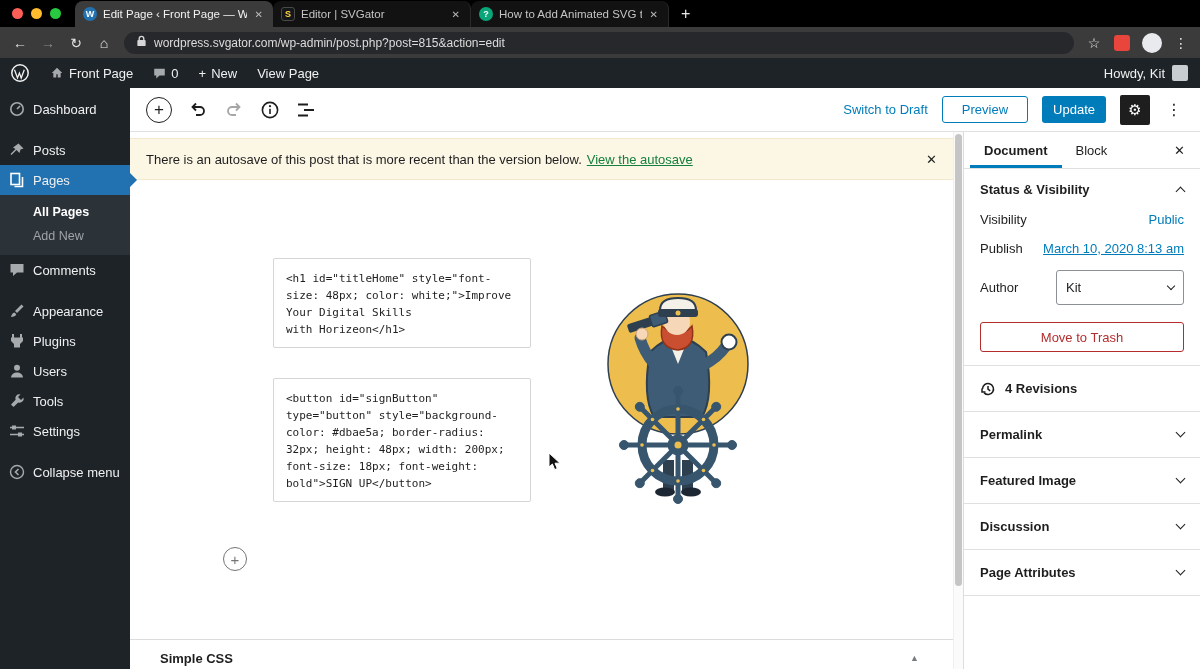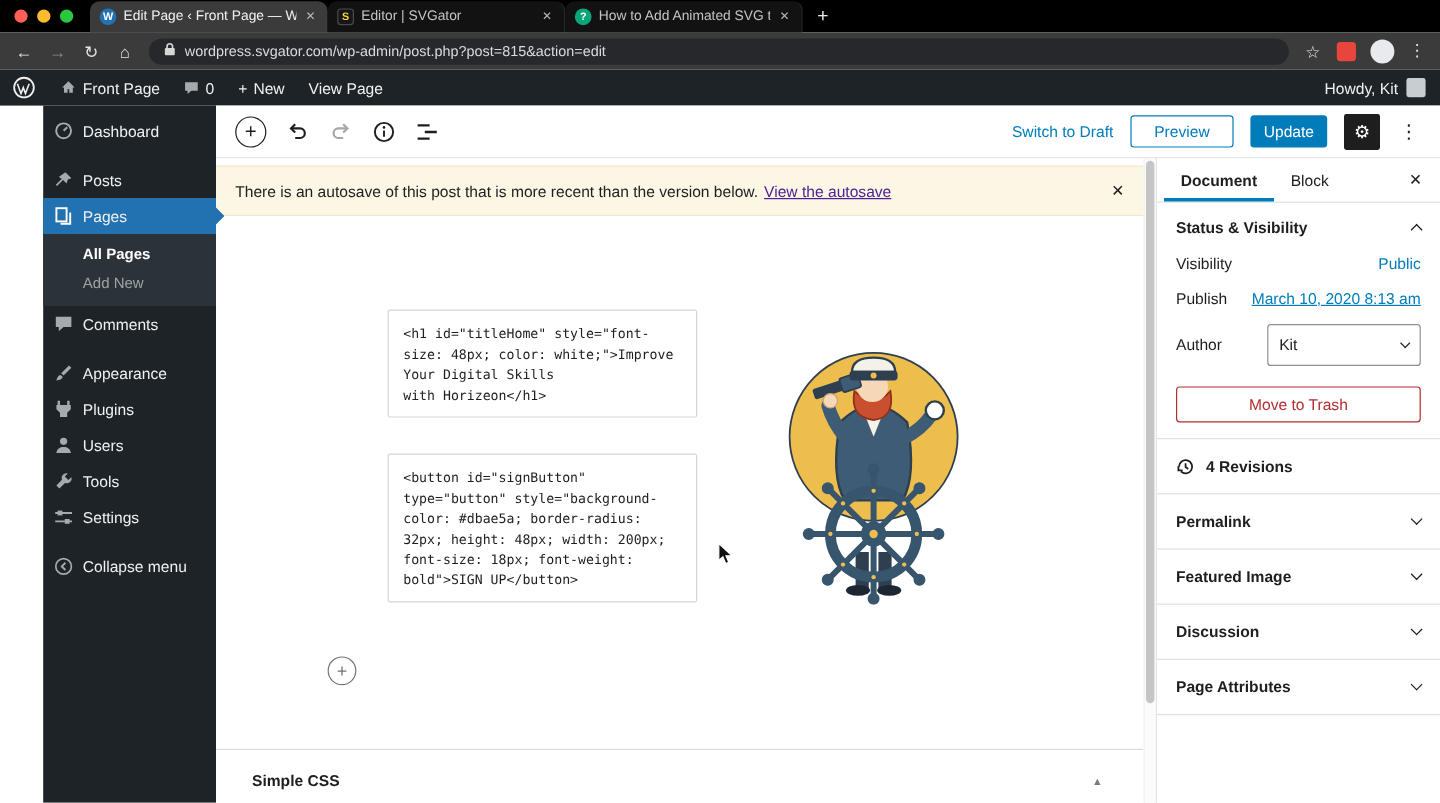--- a/index.html
+++ b/index.html
@@ -40,21 +40,21 @@
   .ab-item { display:flex; align-items:center; gap:5px; padding:0 10px; height:100%; }
   .ab-item svg { color:#a7aaad; }
   .ab-right { margin-left:auto; display:flex; align-items:center; gap:7px; padding-right:12px; }
   .ab-avatar { width:16px; height:16px; background:#c8cdd2; border-radius:2px; }
   .wp-logo-icon svg { color:#f0f0f1; display:block; }
 
   
   .app-row { flex:1; display:flex; min-height:0; }
 
   
-  .wp-sidebar { width:144px; background:#1d2327; color:#f0f0f1; font-size:13px; flex:none; padding-top:6px; position:relative; z-index:3;margin-left:36px; }
+  .wp-sidebar { width:130px; background:#1d2327; color:#f0f0f1; font-size:13px; flex:none; padding-top:6px; position:relative; z-index:3; }
   .menu-item { display:flex; align-items:center; gap:8px; padding:7px 6px 7px 9px; position:relative; }
   .menu-item svg { width:16px; height:16px; color:#a7aaad; flex:none; }
   .menu-item.active { background:#2271b1; }
   .menu-item.active svg { color:#fff; }
   .menu-item.active::after { content:""; position:absolute; right:-14px; top:50%; margin-top:-7px;
                              border:7px solid transparent; border-left-color:#2271b1; }
   .menu-gap { height:11px; }
   .submenu { background:#2c3338; padding:5px 0 7px; }
   .submenu-item { padding:5px 8px 5px 33px; color:#9ea3a8; font-size:12.5px; }
   .submenu-item.current { color:#fff; font-weight:bold; }
@@ -74,37 +74,37 @@
   .gear-btn { width:30px; height:30px; background:#1e1e1e; color:#fff; display:flex; align-items:center;
               justify-content:center; font-size:15px; border-radius:2px; }
   .tb-kebab { font-size:16px; color:#1e1e1e; padding:0 2px; }
 
   .content-row { flex:1; display:flex; min-height:0; }
   .editor-main { flex:1; background:#fff; position:relative; overflow:hidden; }
 
   .notice { position:absolute; left:0; right:0; top:6px; height:42px; background:#fcf6e5;
             border-top:1px solid #f2e8cd; border-bottom:1px solid #f2e8cd;
             display:flex; align-items:center; padding:0 16px; gap:5px; font-size:13px; color:#1e1e1e; }
-  .link { color:#4c1d95; text-decoration:underline; cursor:pointer; }
+  .link { color:#15803d; text-decoration:underline; cursor:pointer; }
   .notice-close { margin-left:auto; color:#1e1e1e; font-size:13px; }
 
   .code-block { position:absolute; width:258px; border:1px solid #d5d5d5; border-radius:2px; background:#fff;
                 padding:11px 12px; font-family:"DejaVu Sans Mono","Liberation Mono",monospace;
                 font-size:11px; line-height:17px; color:#1e1e1e; white-space:pre; overflow:hidden; }
   #code1 { left:143px; top:126px; height:90px; }
   #code2 { left:143px; top:246px; height:124px; }
 
   .illustration { position:absolute; left:456px; top:150px; width:180px; height:222px; }
 
   .bottom-inserter { position:absolute; left:93px; top:415px; width:24px; height:24px; border:1.5px solid #757575;
                      border-radius:50%; color:#757575; display:flex; align-items:center; justify-content:center; font-size:15px; }
 
   .mouse-cursor { position:absolute; left:418px; top:320px; width:13px; height:19px; }
 
-  .metabox { position:absolute; left:0; right:0; bottom:0; height:45px; border-top:1px solid #dcdcde; background:#fff;
+  .metabox { position:absolute; left:0; right:0; bottom:0; height:30px; border-top:1px solid #dcdcde; background:#fff;
              display:flex; align-items:center; justify-content:space-between; padding:7px 34px 0 30px;
              font-weight:bold; font-size:13px; color:#1e1e1e; }
   .metabox-arrow { color:#787c82; font-size:9px; }
 
   .scrollbar { width:10px; background:#fbfbfb; border-left:1px solid #efefef; position:relative; flex:none; }
   .scroll-thumb { position:absolute; top:2px; left:1px; width:7px; height:452px; background:#c5c5c5; border-radius:4px; }
 
   
   .settings { width:237px; flex:none; background:#fff; border-left:1px solid #ddd; font-size:13px; color:#1e1e1e;
               display:flex; flex-direction:column; }

